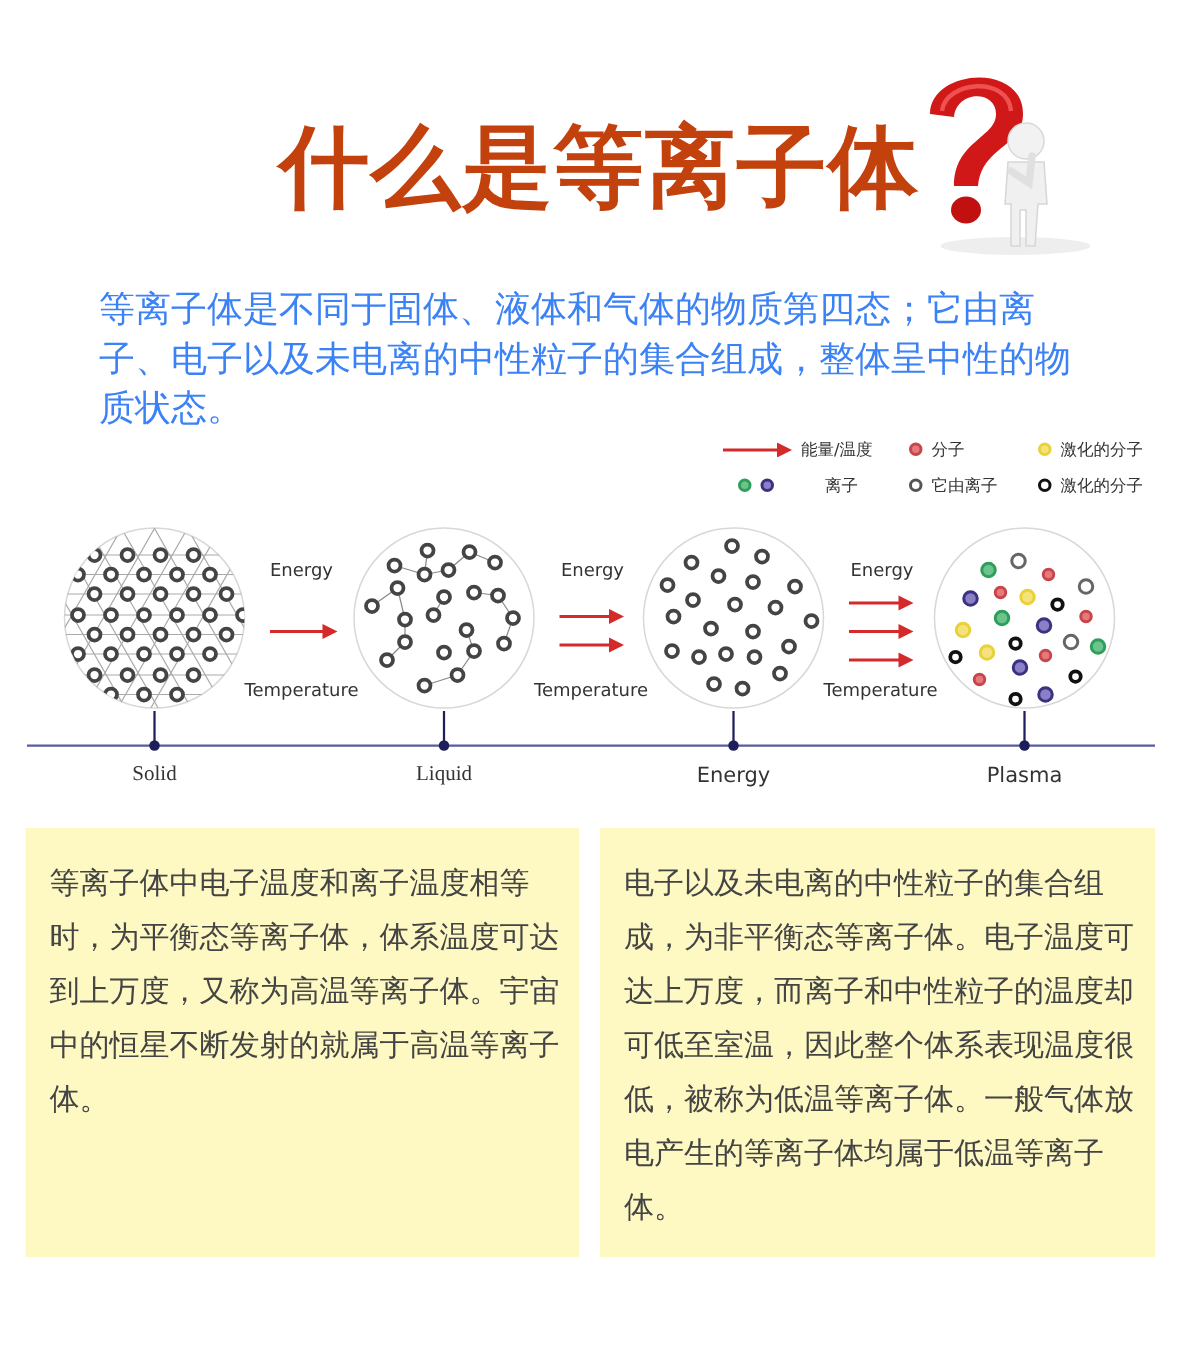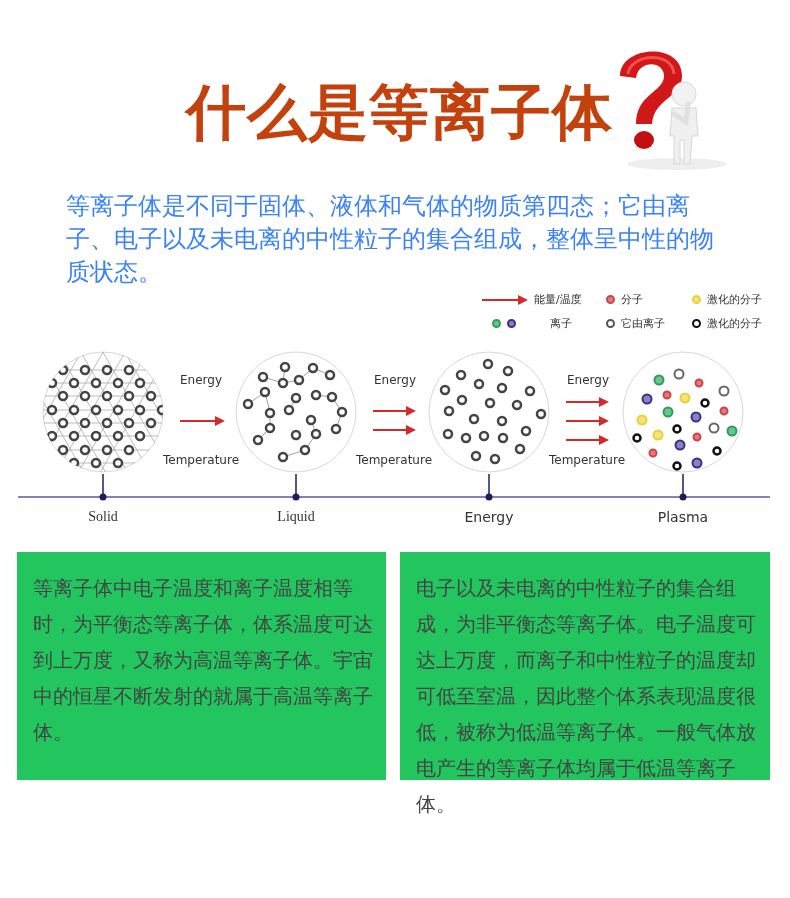--- a/index.html
+++ b/index.html
@@ -20,21 +20,21 @@
 
     .legend { position: absolute; left: 482px; top: 292px; width: 300px; height: 40px; font-size: 11px; color: #333; }
     .legend-item { position: absolute; display: flex; align-items: center; gap: 6px; white-space: nowrap; }
     .dot { display: inline-block; width: 9px; height: 9px; border-radius: 50%; border: 2px solid #333; }
 
     .diagram { position: absolute; left: 0; top: 350px; width: 790px; height: 190px; }
     .label-energy, .label-temp { position: absolute; font-size: 12px; color: #333; }
     .state-label { position: absolute; font-size: 14px; color: #333; text-align: center; width: 100px; }
 
     .card {
-      position: absolute; top: 552px; height: 228px; background: #22c55e;
+      position: absolute; top: 552px; height: 286px; background: #fef9c3;
       padding: 18px 12px 0 16px; font-size: 20px; line-height: 36px; color: #444;
     }
     .card-left { left: 17px; width: 369px; }
     .card-right { left: 400px; width: 370px; }
   </style>
 </head>
 <body>
 
 <div class="title">什么是等离子体</div>
 

